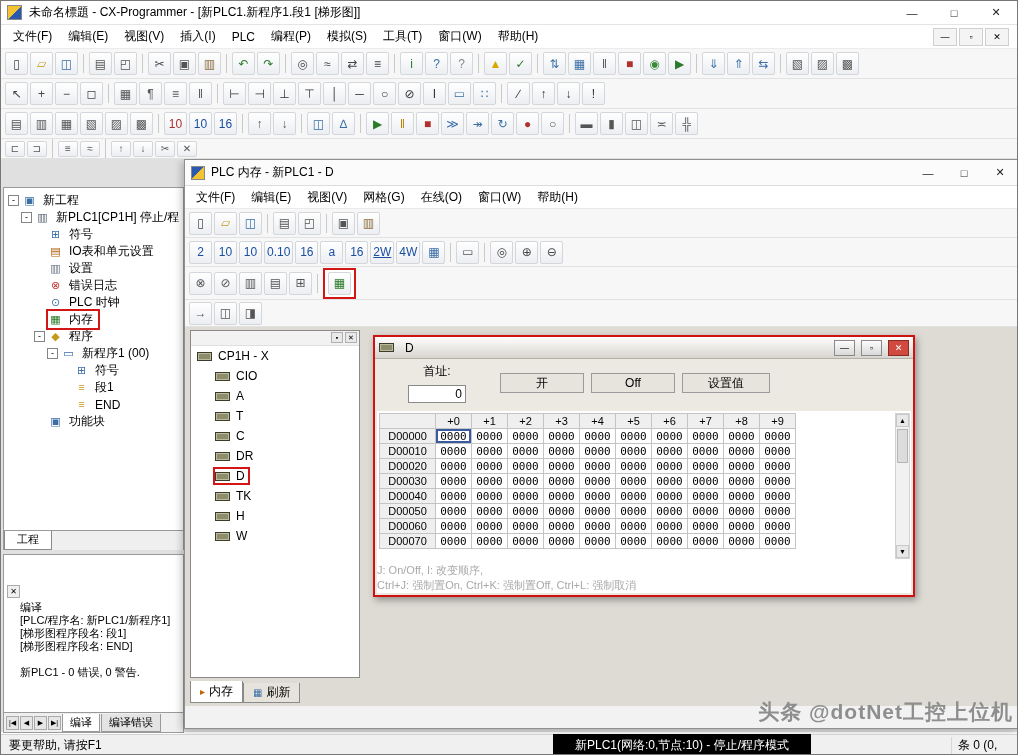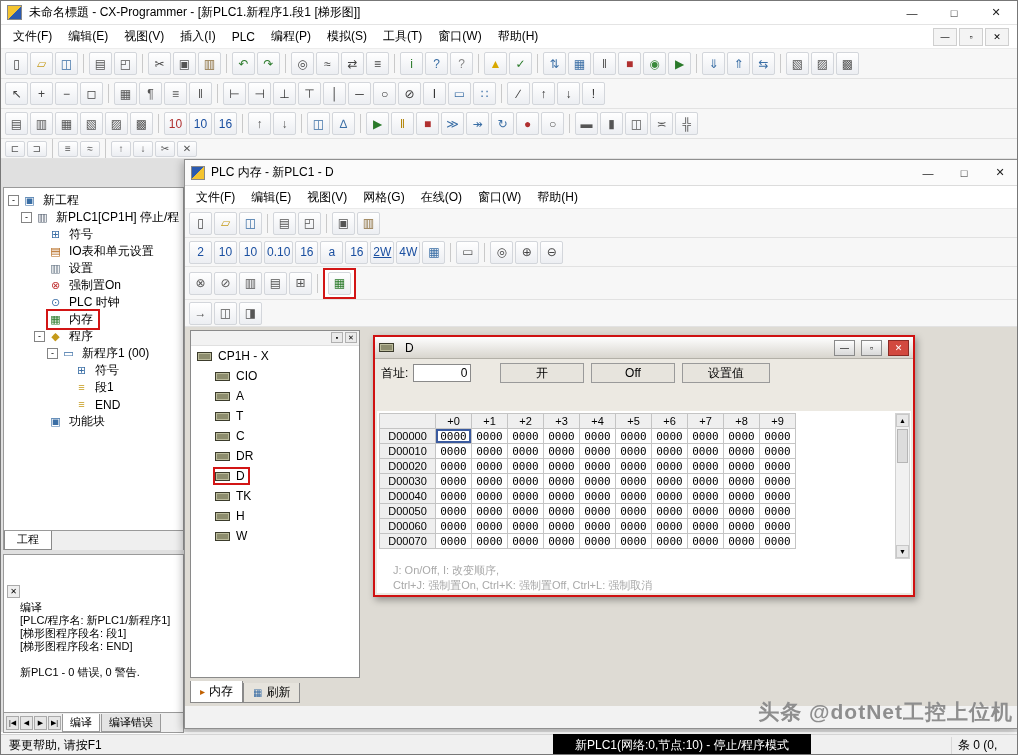--- a/index.html
+++ b/index.html
@@ -106,40 +106,40 @@
   .d-window { position:absolute; left:188px; top:8px; width:542px; height:262px; border:2px solid #cf1111;
     background:#ece9e2; box-shadow:2px 3px 7px rgba(0,0,0,.35); }
   .d-titlebar { height:22px; background:linear-gradient(180deg,#fefefe,#d8d5ce); border-bottom:1px solid #b3b0a8;
     display:flex; align-items:center; padding:0 4px; gap:5px; }
   .d-title { font-size:12px; flex:1; }
   .d-btn { width:21px; height:16px; border:1px solid #8a8a8a; background:linear-gradient(#fdfdfd,#d9d9d9);
     font-size:9px; display:inline-flex; align-items:center; justify-content:center; margin-left:1px; }
   .d-btn.close { background:#d2493f; color:#fff; border-color:#8a2a24; }
   .d-controls { padding:4px 6px 3px; background:#ece9e2; }
   .d-crow { display:grid; grid-template-columns:112px 84px 84px 88px; gap:4px 7px; margin-bottom:4px; align-items:center; }
-  .d-addr { display:flex; align-items:center; gap:5px; }
+  .d-addr { display:flex; align-items:center; gap:5px;flex-direction:column; }
   .d-addr input { width:58px; height:18px; border:1px solid #8a8a8a; background:#fff; font-size:12px;
     text-align:right; padding-right:3px; font-family:inherit; }
   .d-ctl-btn { height:20px; border:1px solid #9a9a9a; background:#e7e4dd; font-size:12px; width:100%; }
   .d-ctl-btn.disabled { color:#9c9c9c; }
   .d-body { position:absolute; top:74px; left:2px; right:2px; bottom:2px; background:#fff; overflow:hidden; }
   table.dgrid { border-collapse:collapse; font-family:"DejaVu Sans Mono","Liberation Mono",monospace;
     font-size:11px; margin:2px 0 0 2px; table-layout:fixed; }
   .dgrid th, .dgrid td { border:1px solid #c4c4c4; height:15px; text-align:center; padding:0; }
   .dgrid thead th { background:#efefef; font-weight:normal; width:36px; font-family:"Liberation Sans",sans-serif; }
   .dgrid thead th.corner { width:56px; }
   .dgrid tbody th { background:#efefef; font-weight:normal; width:56px; font-family:"Liberation Sans",sans-serif; }
   .dgrid td { width:36px; background:#fff; }
   .dgrid td.sel { box-shadow:inset 0 0 0 2px #3a5a9f; }
   .d-scroll { position:absolute; right:1px; top:2px; width:15px; height:146px; background:#f1f1f1;
     border:1px solid #d2d2d2; display:flex; flex-direction:column; align-items:center; font-size:7px; }
   .d-thumb { width:11px; height:34px; background:#dcdcdc; border:1px solid #b5b5b5; margin-top:2px; }
   .d-scroll .sc-btn { width:13px; height:13px; display:flex; align-items:center; justify-content:center; background:#e8e8e8; border:1px solid #c8c8c8; }
   .d-scroll .sc-btn.down { margin-top:auto; }
-  .d-hints { position:absolute; left:16px; top:152px; font-size:11px; color:#a9a9a9; line-height:15px; white-space:nowrap; }
+  .d-hints { position:absolute; left:0; top:152px; font-size:11px; color:#a9a9a9; line-height:15px; white-space:nowrap; }
 
   
   .statusbar { position:absolute; left:0; top:733px; right:0; height:22px; background:#f0f0f0;
     border-top:1px solid #d4d4d4; display:flex; align-items:center; font-size:12px; z-index:20; }
   .sb-help { width:552px; padding-left:8px; white-space:nowrap; overflow:hidden; }
   .sb-black { background:#000; color:#fff; padding:3px 22px; white-space:nowrap; }
   .sb-sp { flex:1; }
   .sb-right { width:66px; white-space:nowrap; overflow:hidden; border-left:1px solid #d8d8d8; padding-left:6px; }
 
   .watermark { position:absolute; top:697px; right:4px; z-index:40; font-size:21px; font-weight:bold;
@@ -329,21 +329,21 @@
           <span class="exp-sp"></span>
           <span class="tr-wrap">
             <span class="tico" style="color: rgb(96, 112, 128);">▥</span>
             <span class="tlabel">设置</span>
           </span>
         </div>
         <div class="tree-row" style="padding-left: 30px;">
           <span class="exp-sp"></span>
           <span class="tr-wrap">
             <span class="tico" style="color: rgb(192, 48, 48);">⊗</span>
-            <span class="tlabel">强制置On</span>
+            <span class="tlabel">错误日志</span>
           </span>
         </div>
         <div class="tree-row" style="padding-left: 30px;">
           <span class="exp-sp"></span>
           <span class="tr-wrap">
             <span class="tico" style="color: rgb(58, 110, 165);">⊙</span>
             <span class="tlabel">PLC 时钟</span>
           </span>
         </div>
         <div class="tree-row" style="padding-left: 30px;">

